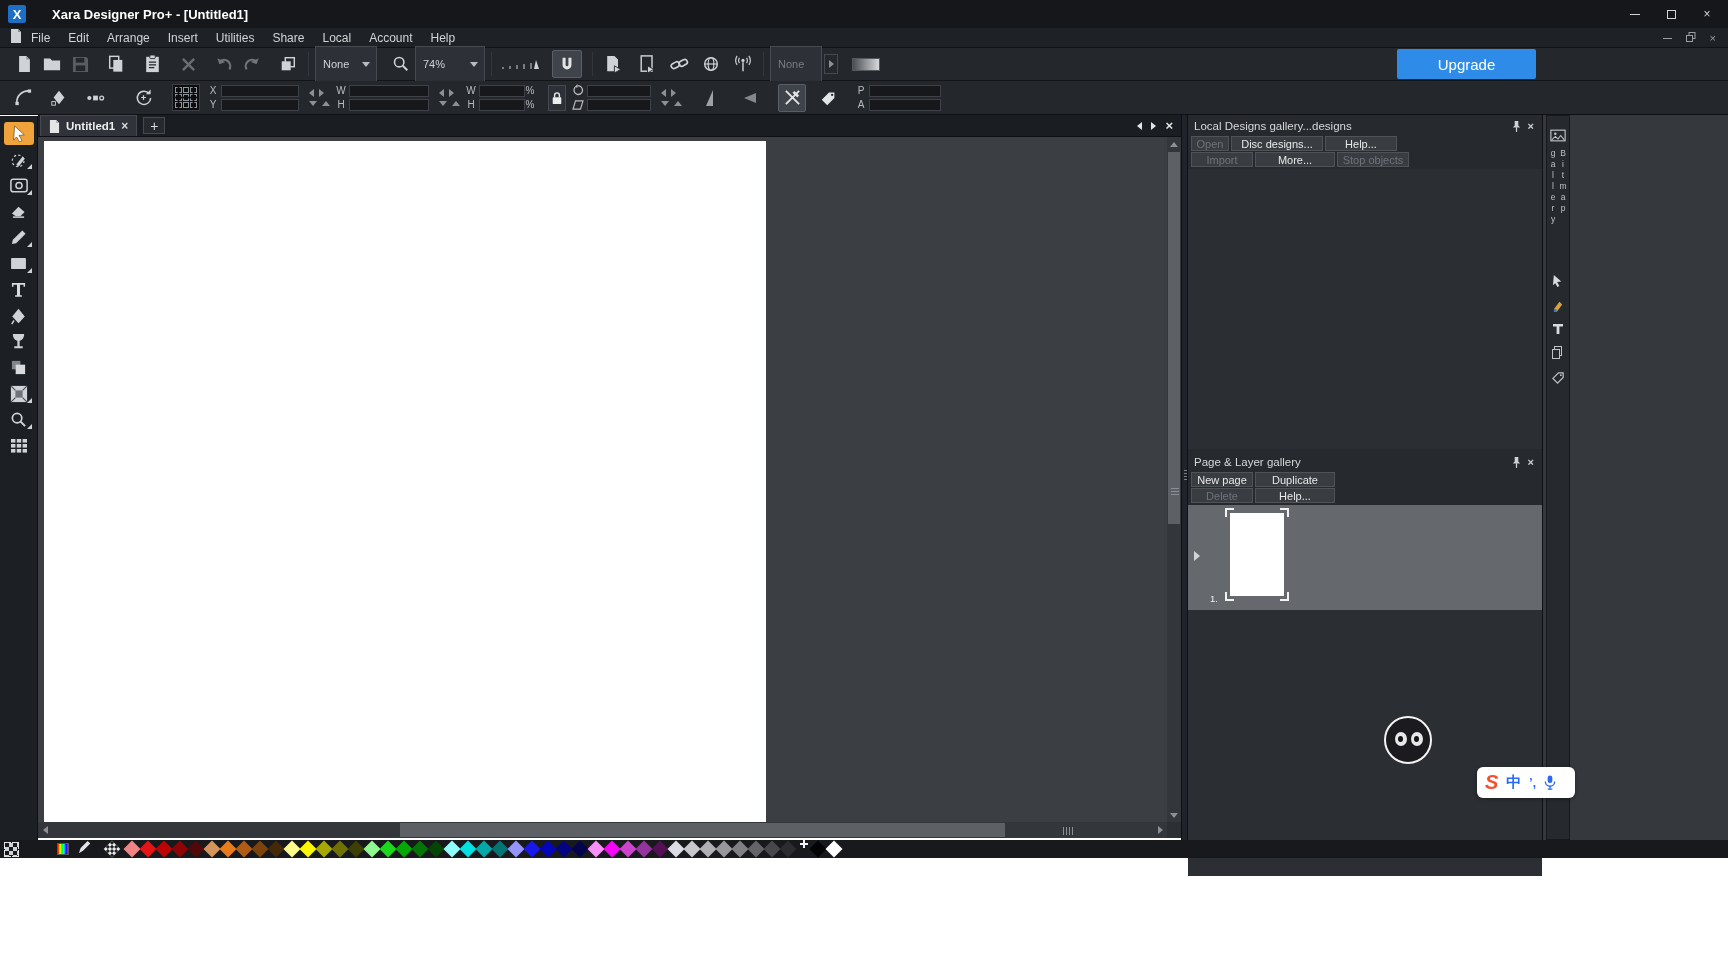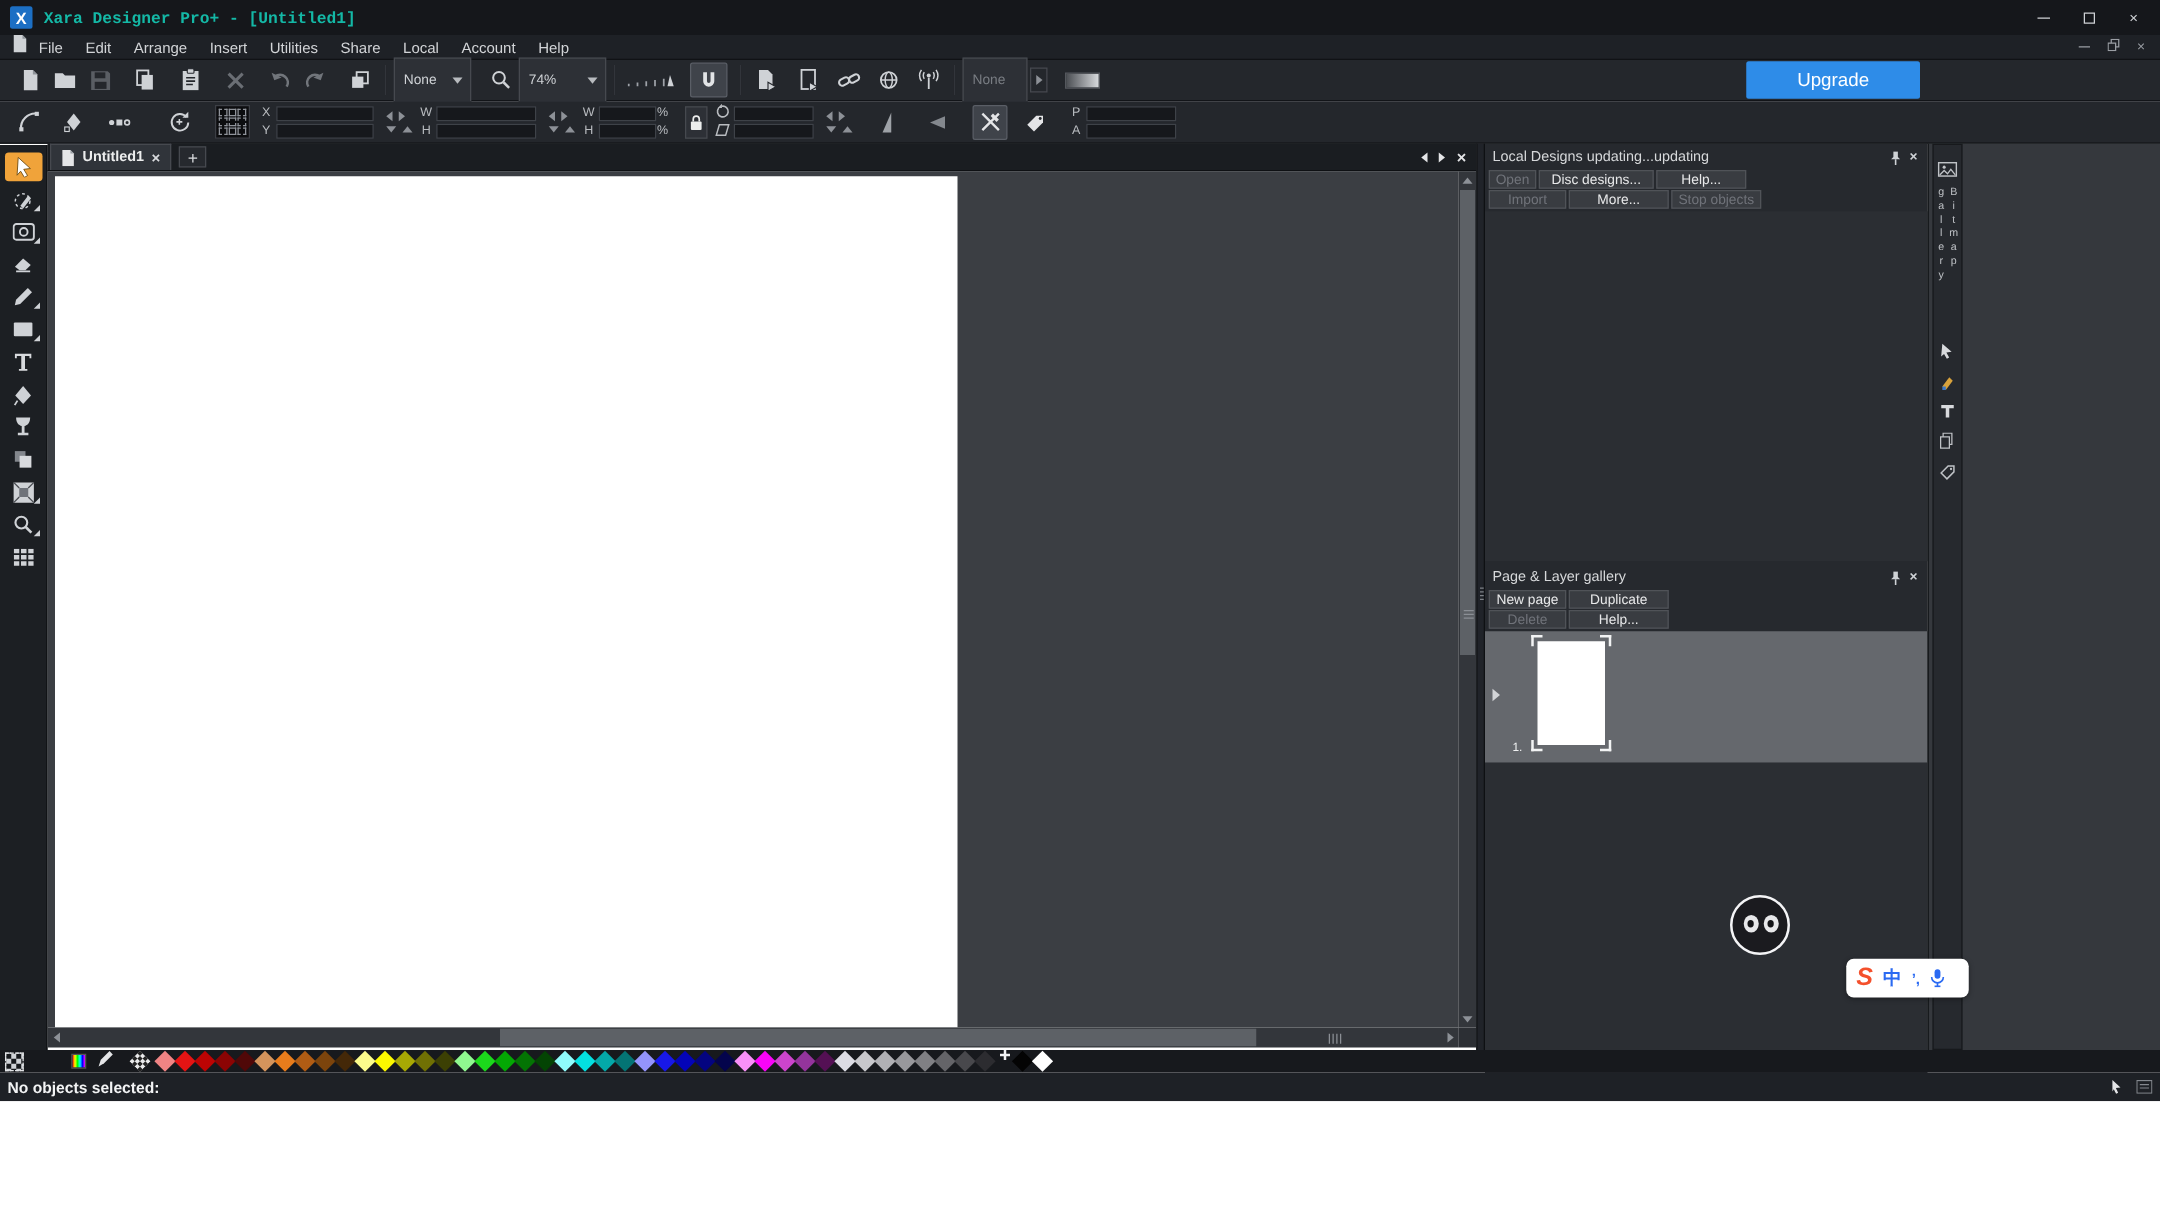--- a/index.html
+++ b/index.html
@@ -2,21 +2,21 @@
 <html><head>
 <meta charset="utf-8">
 <style>
 * { box-sizing: border-box; margin: 0; padding: 0; }
 html,body { width:1728px; height:972px; background:#ffffff; font-family:"Liberation Sans",sans-serif; overflow:hidden; }
 #app { position:absolute; inset:0; width:1728px; height:972px; }
 
 
 .titlebar { position:absolute; left:0; top:0; width:1728px; height:28px; background:#15171b; display:flex; align-items:center; }
 .logo { width:18px; height:18px; margin-left:8px; background:#1c6fc4; color:#fff; font-weight:bold; font-size:13px; display:flex; align-items:center; justify-content:center; border-radius:2px; }
-.title { color:#14b8a6; font-size:13px; font-weight:bold; margin-left:9px;font-family:Liberation Mono, monospace; }
+.title { color:#ffffff; font-size:13px; font-weight:bold; margin-left:26px; }
 .wincontrols { margin-left:auto; display:flex; gap:22px; padding-right:14px; }
 .wc { color:#cfd2d6; font-size:12px; width:14px; text-align:center; cursor:default; }
 .wc .mini { display:inline-block; width:10px; height:1px; background:#cfd2d6; vertical-align:middle; }
 .wc .maxi { display:inline-block; width:9px; height:9px; border:1px solid #cfd2d6; vertical-align:middle; }
 .menubar { position:absolute; left:0; top:28px; width:1728px; height:20px; background:#1e2126; display:flex; align-items:center; border-bottom:1px solid #101215; }
 .menubar .docic { margin-left:10px; }
 .menu { color:#d2d4d7; font-size:12px; padding:0 9px; }
 .mdicontrols { margin-left:auto; display:flex; gap:14px; padding-right:12px; align-items:center; }
 .mdic { color:#9a9ea4; font-size:11px; }
 .mdic .mini { display:inline-block; width:9px; height:1px; background:#9a9ea4; vertical-align:middle; }
@@ -612,21 +612,21 @@
         <div></div>
         <div></div>
         <div></div>
         <div></div>
       </div>
   </div>
 
   <div class="rpanel">
 
     <div class="ghead" style="margin-top:2px">
-      <span class="gtitle">Local Designs updating...updating</span>
+      <span class="gtitle">Local Designs gallery...designs</span>
       <span class="gicons">
         <svg width="9" height="11" viewBox="0 0 10 12">
             <path d="M3 0h4v5l2 2H1l2-2z" fill="#cfd2d6"></path>
             <path d="M5 7v5" stroke="#cfd2d6" stroke-width="1.4"></path>
           </svg>
         <span class="gx">×</span>
       </span>
     </div>
     <div class="pbrow">
       <span class="pbtn disabled" style="width:38px">Open</span>
@@ -763,32 +763,20 @@
         <span class="diamond" style="background: rgb(128, 128, 132);"></span>
         <span class="diamond" style="background: rgb(100, 100, 104);"></span>
         <span class="diamond" style="background: rgb(72, 72, 76);"></span>
         <span class="diamond" style="background: rgb(44, 44, 48);"></span>
         <span class="curmark"></span>
         <span class="diamond" style="background: rgb(4, 4, 4);"></span>
         <span class="diamond" style="background: rgb(255, 255, 255);"></span>
       </div>
   </div>
 
-  <div class="statusbar">
-    <span class="statustext">No objects selected:</span>
-    <div class="statusicons">
-      <svg width="12" height="13" viewBox="0 0 13 14">
-          <path d="M1 1l7 6.5-4 .5 2 4-1.8 1-2-4L1 11z" fill="#e4e5e7"></path>
-        </svg>
-      <svg width="13" height="11" viewBox="0 0 14 12">
-          <rect x="0.5" y="0.5" width="13" height="11" fill="none" stroke="#84888e"></rect>
-          <path d="M3 4h8M3 7h8" stroke="#84888e"></path>
-        </svg>
-    </div>
-  </div>
   <div class="belowapp"></div>
 
   <div class="avatar">
     <span class="eye l">
         <span class="pupil"></span>
       </span>
     <span class="eye r">
         <span class="pupil"></span>
       </span>
   </div>

